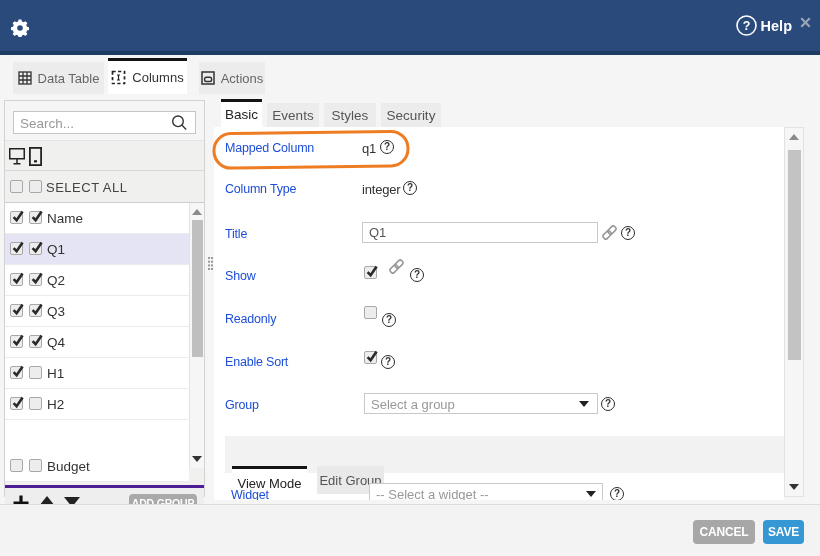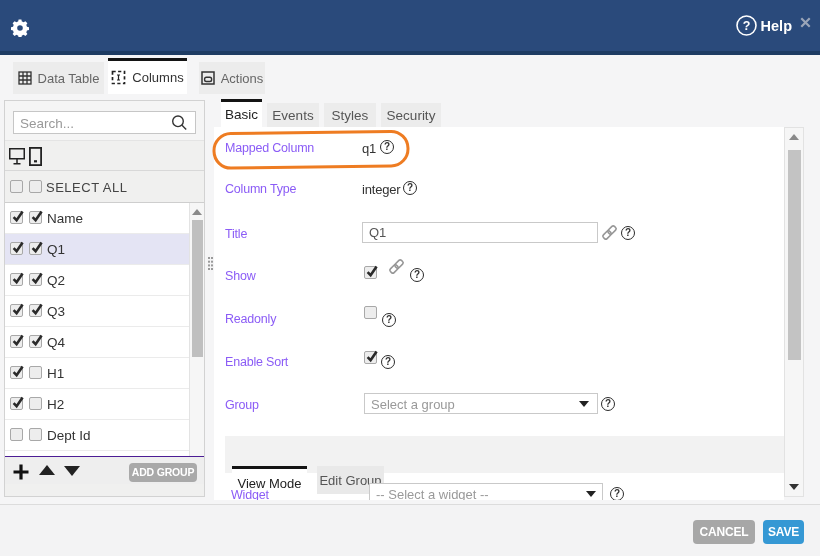--- a/index.html
+++ b/index.html
@@ -30,38 +30,38 @@
 .lrow .txt { position:absolute; left:42px; top:8px; font-size:13.5px; color:#333; }
 .cb { position:absolute; width:13px; height:13px; border:1px solid #a8a8a8; background:#ededed; border-radius:2px; }
 .cb svg { position:absolute; left:0px; top:-2px; overflow:visible; }
 
 #lscroll { left:184px; top:102px; width:15px; height:265px; background:#f6f6f6; border-left:1px solid #e3e3e3; }
 #lthumb { position:absolute; left:2px; top:17px; width:11px; height:137px; background:#bfbfbf; }
 .sarr { position:absolute; width:0; height:0; }
 .sarr.up { border-left:5px solid transparent; border-right:5px solid transparent; border-bottom:6px solid #8a8a8a; }
 .sarr.dn { border-left:5px solid transparent; border-right:5px solid transparent; border-top:6px solid #333; }
 
-#ltool { left:0; top:355px; width:199px; height:28px; background:#eeeeee; border-top:1px solid #4c1d95; }
+#ltool { left:0; top:384px; width:199px; height:28px; background:#eeeeee; border-top:3px solid #4c1d95; }
 .tri-up { position:absolute; width:0; height:0; border-left:8px solid transparent; border-right:8px solid transparent; border-bottom:10px solid #222; }
 .tri-dn { position:absolute; width:0; height:0; border-left:8px solid transparent; border-right:8px solid transparent; border-top:10px solid #222; }
 #addgroup { position:absolute; left:124px; top:6px; width:68px; height:19px; background:#a9a9a9; border-radius:4px; color:#fff; font-size:10.5px; letter-spacing:-0.2px; font-weight:bold; text-align:center; line-height:19px; }
 
 
 #grip { left:208px; top:257px; width:5px; height:13px; }
 
 
 .stab { top:103px; height:24px; background:#ececec; color:#555; font-size:13.5px; display:flex; align-items:center; justify-content:center; }
 .stab.active { top:99px; height:28px; background:#fff; border-top:3px solid #141414; color:#222; }
 
 
 #content { left:214px; top:127px; width:570px; height:373px; background:#fff; overflow:hidden; }
 #cscroll { left:784px; top:127px; width:20px; height:370px; background:#f6f6f6; border:1px solid #e2e2e2; }
 #cthumb { position:absolute; left:3px; top:22px; width:13px; height:210px; background:#c3c3c3; }
 
-.flabel { position:absolute; left:11px; font-size:12.5px; letter-spacing:-0.2px; color:#8b5cf6; }
+.flabel { position:absolute; left:11px; font-size:12.5px; letter-spacing:-0.2px; color:#1d4ed8; }
 .fval { position:absolute; left:148px; font-size:13px; letter-spacing:-0.2px; color:#333; }
 .qm { position:absolute; width:14px; height:14px; border:1.5px solid #2b2b2b; border-radius:50%; color:#333; font-size:10px; font-weight:bold; text-align:center; line-height:11.5px; }
 .tinput { position:absolute; left:148px; width:236px; height:21px; border:1px solid #c9c9c9; background:#fff; font-size:13px; color:#555; padding:3px 6px; font-family:"Liberation Sans",sans-serif; }
 .fcb { position:absolute; left:150px; width:13px; height:13px; border:1px solid #a8a8a8; background:#ededed; border-radius:2px; }
 .fcb svg { position:absolute; left:0; top:-2px; overflow:visible; }
 .sel-arrow { position:absolute; width:0; height:0; border-left:5px solid transparent; border-right:5px solid transparent; border-top:6px solid #222; }
 
 
 #vsection { position:absolute; left:11px; top:309px; width:559px; height:37px; background:#f2f2f2; }
 .vtab { position:absolute; font-size:13px; display:flex; align-items:center; justify-content:center;margin-top:21px; }
@@ -213,25 +213,20 @@
         </div>
         <div class="lrow" style="top:186px;">
           <div class="cb" style="left:5px; top:8px;">
             <svg width="14" height="14" viewBox="0 0 14 14">
               <path d="M2.6,7.2 L5.6,10.2 L11.6,1.6" fill="none" stroke="#2a2a2a" stroke-width="2.6"></path>
             </svg>
           </div>
           <div class="cb" style="left:24px; top:8px;"></div>
           <div class="txt">H2</div>
         </div>
-        <div class="lrow" style="top:217px;">
-          <div class="cb" style="left:5px; top:8px;"></div>
-          <div class="cb" style="left:24px; top:8px;"></div>
-          <div class="txt">Dept Id</div>
-        </div>
         <div class="lrow" style="top:248px;">
           <div class="cb" style="left:5px; top:8px;"></div>
           <div class="cb" style="left:24px; top:8px;"></div>
           <div class="txt">Budget</div>
         </div>
       </div>
     <div id="lscroll" class="abs">
       <div class="sarr up" style="left:2px; top:6px;"></div>
       <div id="lthumb"></div>
       <div class="sarr dn" style="left:2px; top:253px;"></div>

